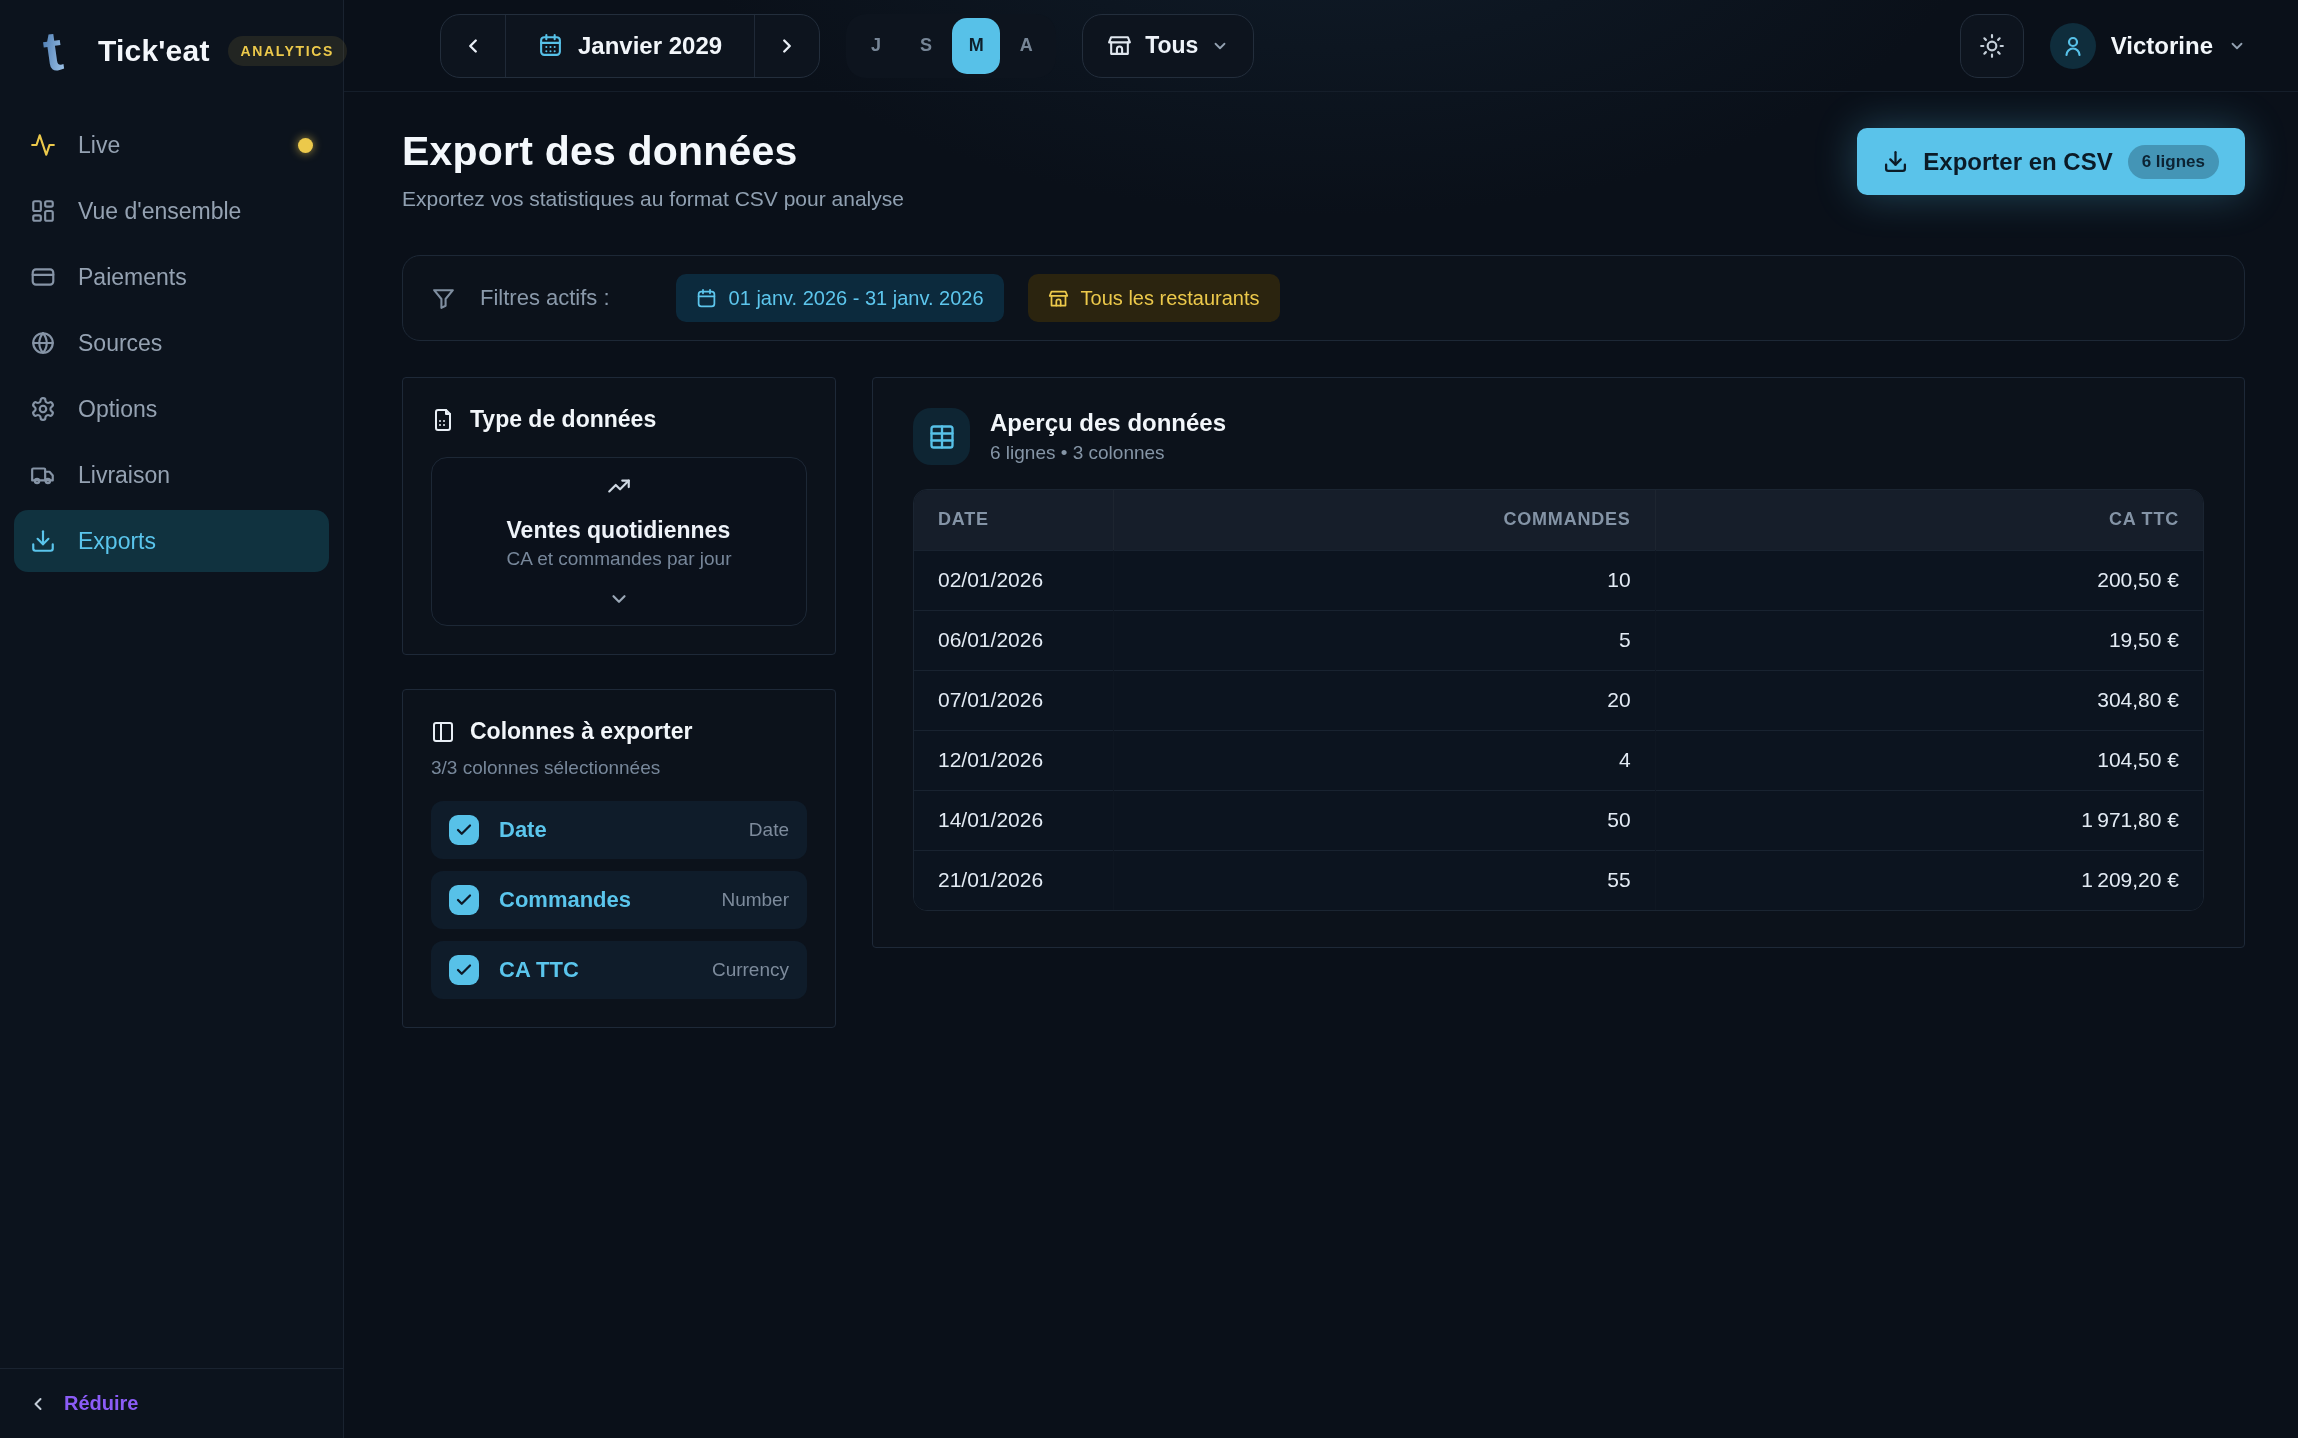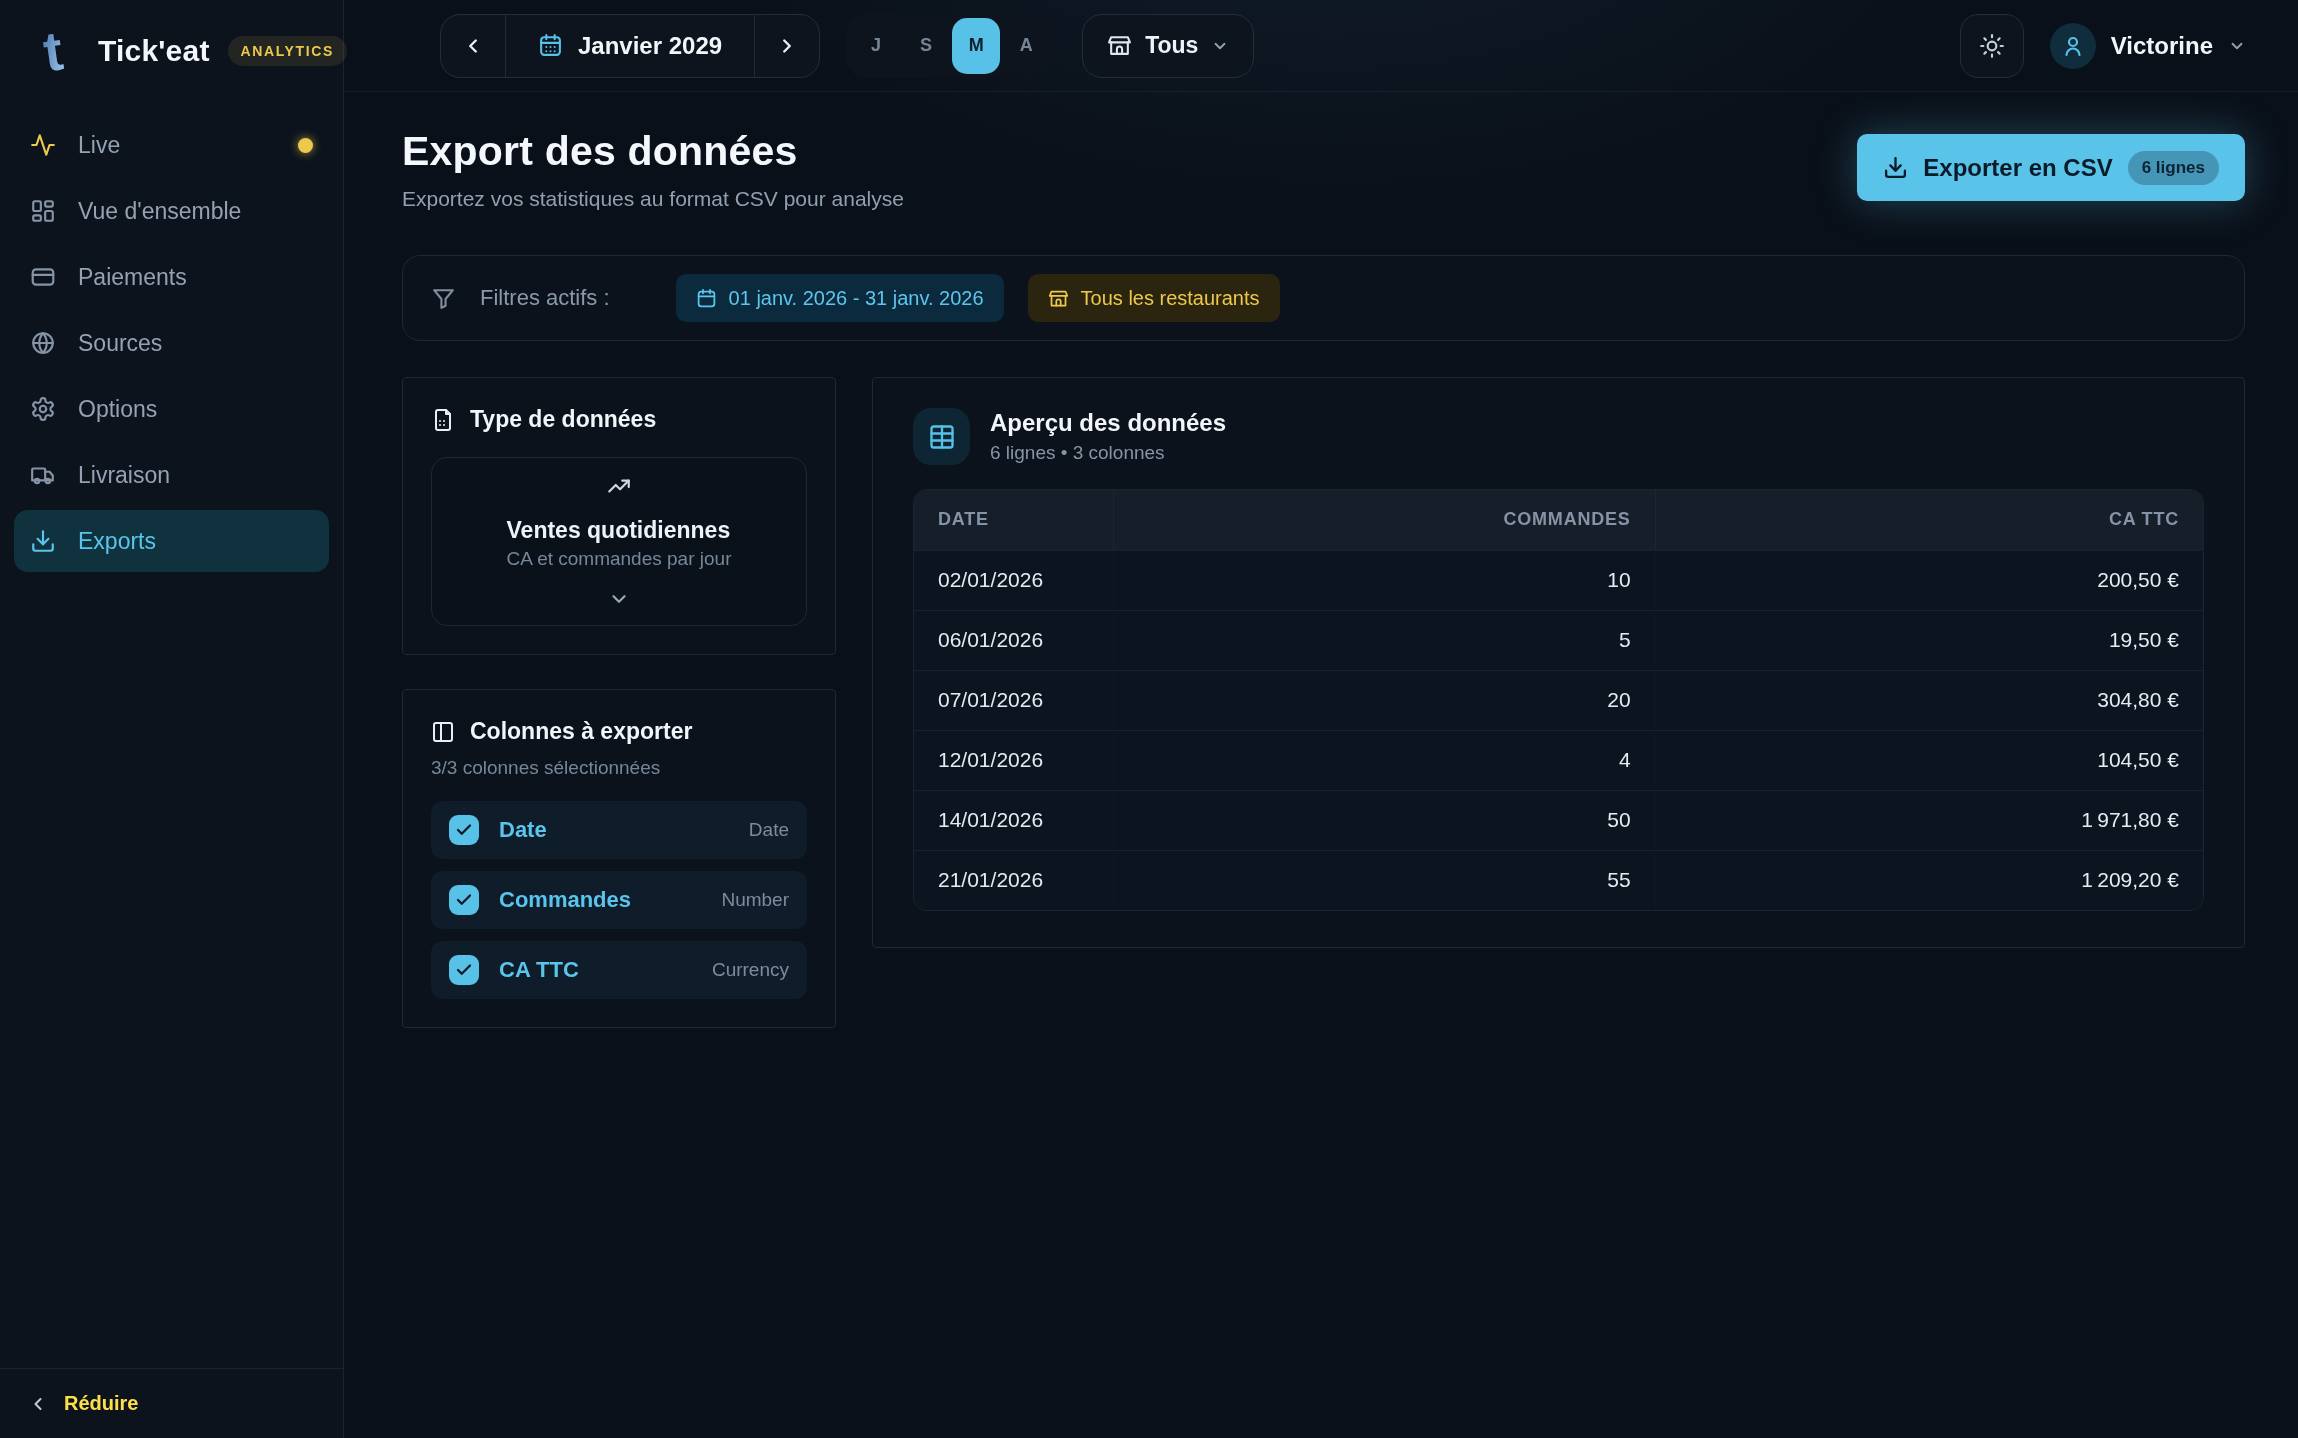--- a/index.html
+++ b/index.html
@@ -24,21 +24,21 @@
               border-radius:14px; color:#95a2b2; cursor:pointer; }
   .nav-item .ic { width:26px; height:26px; color:#8694a6; flex:none; }
   .nav-item .lbl { font-size:23px; font-weight:500; }
   .nav-item.active { background:#10323f; color:#5ac5ec; }
   .nav-item.active .ic { color:#5ac5ec; }
   .ic-live { color:#ecc94b !important; }
   .live-dot { margin-left:auto; width:15px; height:15px; border-radius:50%;
               background:#ecc94b; box-shadow:0 0 10px rgba(236,201,75,.7); }
 
   .sidebar-footer { border-top:1px solid #1a2330; height:70px; display:flex; align-items:center;
-                    gap:16px; padding:0 28px; color:#fde047; cursor:pointer; }
+                    gap:16px; padding:0 28px; color:#8b5cf6; cursor:pointer; }
   .sidebar-footer .ic { width:20px; height:20px; color:#c3cdd8; }
   .collapse-lbl { font-size:20px; font-weight:700; }
 
   
   .main { flex:1; display:flex; flex-direction:column; min-width:0; }
 
   .topbar { height:92px; min-height:92px; display:flex; align-items:center;
             padding:0 52px 0 96px; gap:26px; border-bottom:1px solid #151e2a; }
   .pill { background:#0d141e; border:1px solid #232e3c; border-radius:20px; height:64px;
           display:flex; align-items:center; }
@@ -74,21 +74,21 @@
   .user .ic-chev { width:18px; height:18px; color:#93a1b1; }
 
   .content { flex:1; padding:36px 53px 0 58px; overflow:hidden; }
 
   .page-head { display:flex; align-items:flex-start; justify-content:space-between; }
   .page-title { font-size:41px; font-weight:700; letter-spacing:.2px; color:#f4f8fc; }
   .page-subtitle { margin-top:12px; font-size:21px; color:#90a0b1; }
 
   .export-btn { display:flex; align-items:center; gap:15px; background:#5ac3ea; color:#0b1b27;
                 border:none; border-radius:10px; padding:16px 26px; height:67px; cursor:pointer;
-                box-shadow:0 0 42px rgba(90,195,234,.30); margin-top:6px; }
+                box-shadow:0 0 42px rgba(90,195,234,.30); }
   .export-btn .ic { width:25px; height:25px; color:#0b1b27; }
   .export-btn-lbl { font-size:24px; font-weight:700; }
   .export-btn-badge { background:rgba(11,32,46,.28); color:#0c2333; font-size:17px; font-weight:600;
                       padding:7px 14px; border-radius:999px; }
 
   .filters-bar { margin-top:44px; height:86px; border:1px solid #1d2836; border-radius:18px;
                  background:rgba(255,255,255,.012); display:flex; align-items:center; padding:0 28px; gap:24px; }
   .filters-bar .ic-funnel { width:25px; height:25px; color:#7f8ea0; }
   .filters-lbl { font-size:22px; color:#8a99aa; }
   .chip { display:flex; align-items:center; gap:12px; height:48px; border-radius:10px; padding:0 20px;

